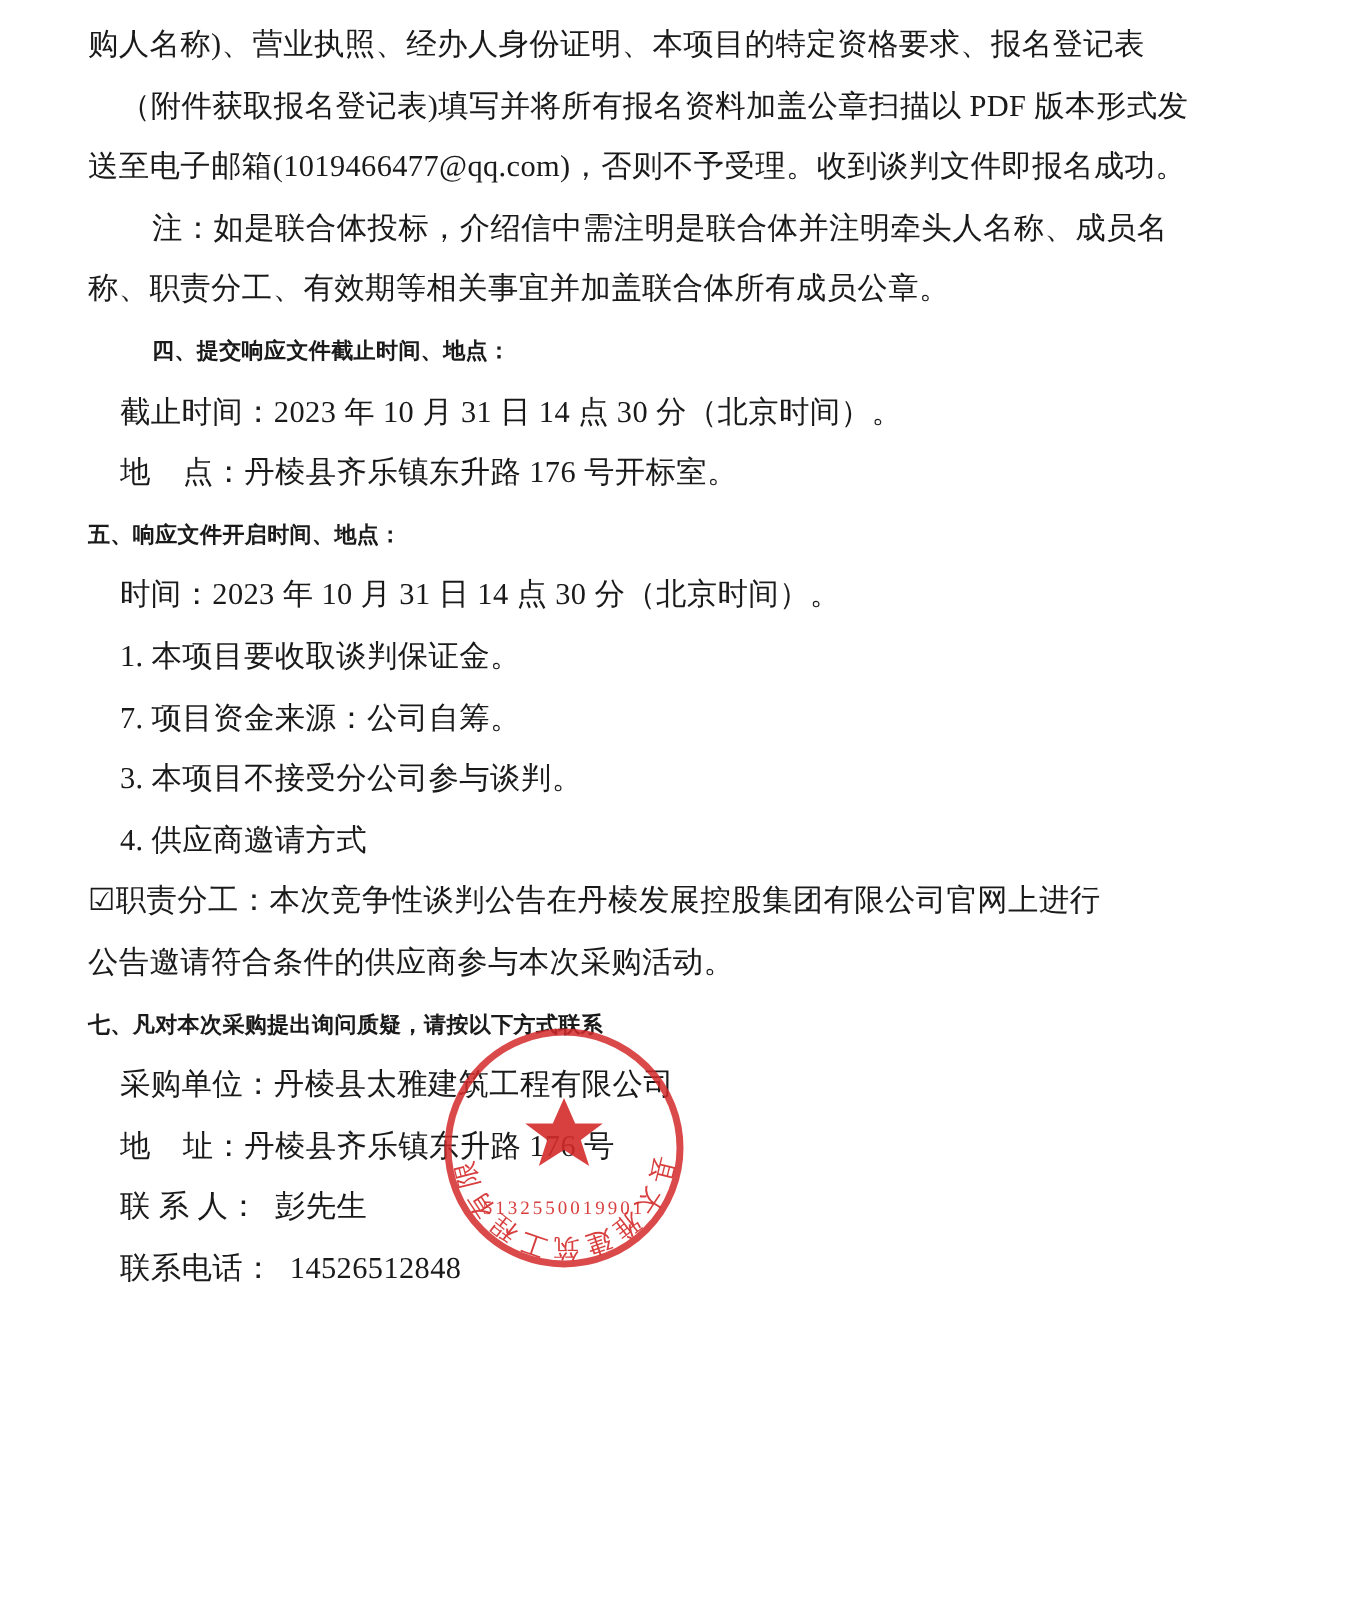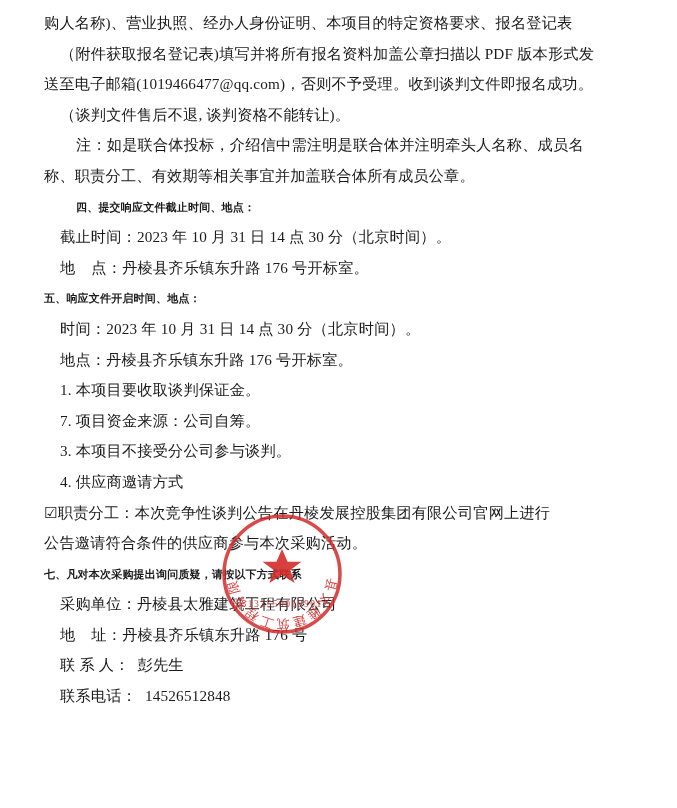--- a/index.html
+++ b/index.html
@@ -54,29 +54,27 @@
     fill: #d42a2a;
   }
 </style>
 </head>
 <body>
 
 <div class="page">
   <p class="line blk indent1">购人名称)、营业执照、经办人身份证明、本项目的特定资格要求、报名登记表</p>
   <p class="line blk indent2">（附件获取报名登记表)填写并将所有报名资料加盖公章扫描以 PDF 版本形式发</p>
   <p class="line blk indent1">送至电子邮箱(1019466477@qq.com)，否则不予受理。收到谈判文件即报名成功。</p>
-  <p class="line blk indent2">（谈判文件售后不退, 谈判资格不能转让)。</p>
   <p class="line blk indent3">注：如是联合体投标，介绍信中需注明是联合体并注明牵头人名称、成员名</p>
   <p class="line blk indent1">称、职责分工、有效期等相关事宜并加盖联合体所有成员公章。</p>
   <p class="line blk sec-head indent3">四、提交响应文件截止时间、地点：</p>
   <p class="line blk indent2">截止时间：2023 年 10 月 31 日 14 点 30 分（北京时间）。</p>
   <p class="line blk indent2">地    点：丹棱县齐乐镇东升路 176 号开标室。</p>
   <p class="line blk sec-head indent1">五、响应文件开启时间、地点：</p>
   <p class="line blk indent2">时间：2023 年 10 月 31 日 14 点 30 分（北京时间）。</p>
-  <p class="line blk indent2">地点：丹棱县齐乐镇东升路 176 号开标室。</p>
   <p class="line blk indent2">1. 本项目要收取谈判保证金。</p>
   <p class="line blk indent2">7. 项目资金来源：公司自筹。</p>
   <p class="line blk indent2">3. 本项目不接受分公司参与谈判。</p>
   <p class="line blk indent2">4. 供应商邀请方式</p>
   <p class="line blk indent1">☑职责分工：本次竞争性谈判公告在丹棱发展控股集团有限公司官网上进行</p>
   <p class="line blk indent1">公告邀请符合条件的供应商参与本次采购活动。</p>
   <p class="line blk sec-head indent1">七、凡对本次采购提出询问质疑，请按以下方式联系</p>
   <p class="line blk indent2">采购单位：丹棱县太雅建筑工程有限公司</p>
   <p class="line blk indent2">地    址：丹棱县齐乐镇东升路 176 号</p>
   <p class="line blk indent2">联 系 人：  彭先生</p>

